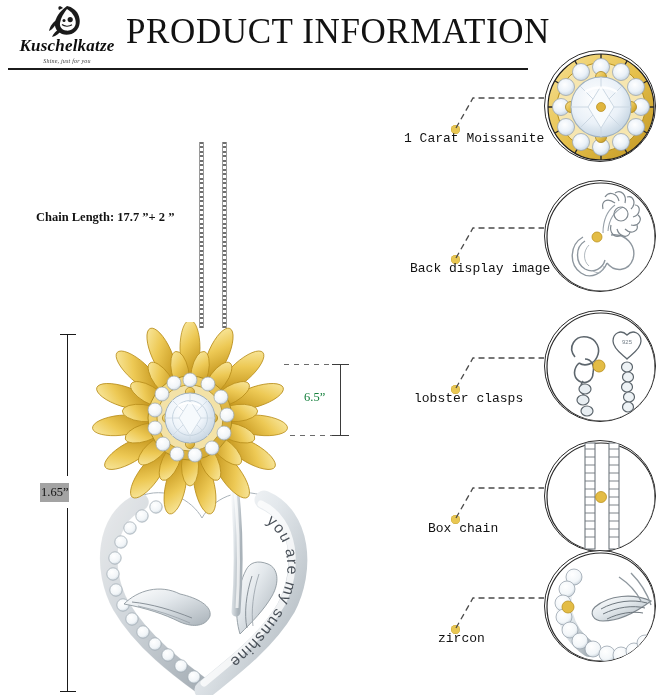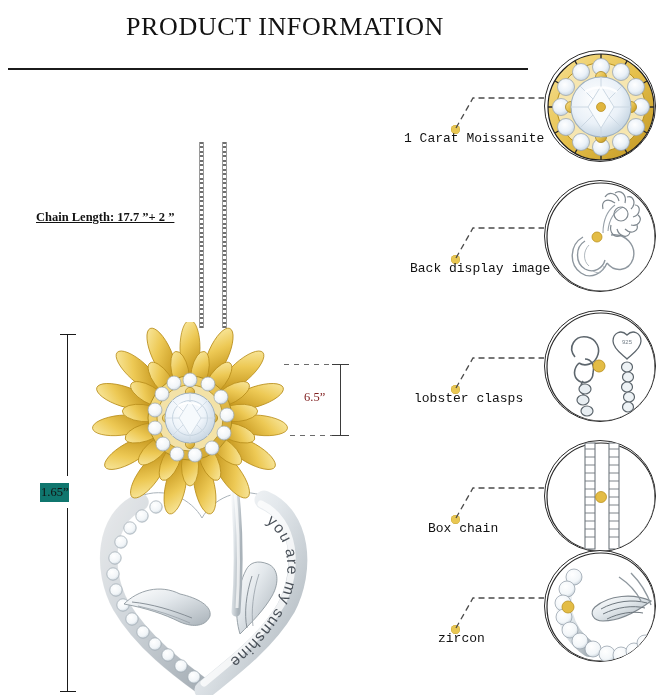--- a/index.html
+++ b/index.html
@@ -27,72 +27,72 @@
     margin-top: -1px; color: #0d0d0d;
   }
   #brand-tag {
     font-family: "Liberation Serif", serif;
     font-style: italic; font-size: 6px; color: #3a3a3a;
     margin-top: 4px; letter-spacing: .2px;
   }
 
   #page-title {
     position: absolute; left: 126px; top: 12px; width: 420px;
-    font-size: 26px; letter-spacing: .6px; color: #121212;
+    font-size: 35px; letter-spacing: .6px; color: #121212;
     font-weight: 400; white-space: nowrap;
   }
   #title-rule {
     position: absolute; left: 8px; top: 68px; width: 520px; height: 2px;
     background: #1b1b1b;
   }
 
   
   #left-panel { position: absolute; left: 0; top: 72px; width: 400px; height: 623px; }
 
   .lbl { position: absolute; font-size: 12.5px; font-weight: 700; color: #121212; white-space: nowrap; }
 
-  #chain-length-label { left: 36px; top: 138px; text-decoration: underline; }
+  #chain-length-label { left: 36px; top: 138px; }
 
   
   .chain {
     position: absolute; width: 5px;
     background-image: repeating-linear-gradient(
       to bottom, #6f6f6f 0px, #6f6f6f 2px, #ffffff 2px, #ffffff 4.5px);
     border-left: 1px solid #9a9a9a; border-right: 1px solid #9a9a9a;
   }
   #chain-a { left: 199px; top: 70px; height: 186px; }
   #chain-b { left: 222px; top: 70px; height: 186px; }
 
   
   #dim-v { position: absolute; left: 60px; top: 262px; width: 2px; height: 358px; }
   #dim-v .line { position: absolute; left: 7px; top: 0; width: 1.4px; height: 358px; background: #1a1a1a; }
   #dim-v .cap { position: absolute; left: 0; width: 16px; height: 1.4px; background: #1a1a1a; }
   #dim-v .cap.t { top: 0; }
   #dim-v .cap.b { top: 356.6px; }
   #dim-v-text {
     position: absolute; left: 40px; top: 411px; font-size: 12.5px;
-    color: #111; background: #0f766e; padding: 2px 1px; font-weight: 400;
+    color: #111; background: #a3a3a3; padding: 2px 1px; font-weight: 400;
   }
   
   #dim-v-gap { position: absolute; left: 61px; top: 404px; width: 12px; height: 32px; background: #fff; }
 
   
   #dim-sun { position: absolute; left: 284px; top: 292px; }
   #dim-sun .vline { position: absolute; left: 56px; top: 0; width: 1.4px; height: 72px; background: #3b3b3b; }
   #dim-sun .cap { position: absolute; left: 48px; width: 17px; height: 1.4px; background: #3b3b3b; }
   #dim-sun .cap.t { top: 0; }
   #dim-sun .cap.b { top: 70.6px; }
   .lead-dash {
     position: absolute; height: 1.4px;
     background-image: repeating-linear-gradient(
       to right, #6b6b6b 0px, #6b6b6b 5px, rgba(0,0,0,0) 5px, rgba(0,0,0,0) 10px);
   }
   #dim-sun-lead-t { left: 0px; top: 0px; width: 54px; }
   #dim-sun-lead-b { left: 6px; top: 70.6px; width: 48px; }
-  #dim-sun-text { position: absolute; left: 20px; top: 26px; font-size: 12.5px; color: #7f1d1d; }
+  #dim-sun-text { position: absolute; left: 20px; top: 26px; font-size: 12.5px; color: #15803d; }
 
   
   #pendant { position: absolute; left: 60px; top: 250px; width: 280px; height: 380px; }
 
   
   #right-panel { position: absolute; left: 396px; top: 50px; width: 260px; height: 645px; }
 
   .callout { position: absolute; left: 0; width: 260px; height: 130px; }
   .callout-label {
     position: absolute; font-size: 13px; color: #111; white-space: nowrap;
@@ -107,20 +107,34 @@
     position: absolute; right: 0; width: 112px; height: 112px; border-radius: 50%;
     border: 1.3px solid #2a2a2a; overflow: hidden; background: #fff;
   }
   .callout-circle svg { display: block; }
 </style>
 </head>
 <body>
 
 <div id="header">
 
+  <div id="brand">
+    <svg id="brand-mark" viewBox="0 0 40 34">
+      <path d="M20 2 C15 6 10 10 8 18 C7 23 10 28 15 30 C19 31.5 25 31 29 27 C33 23 34 16 31 10 C29 6 25 3 20 2 Z" fill="#1a1a1a"></path>
+      <path d="M12 6 C10 2 13 1 16 4" fill="#1a1a1a"></path>
+      <path d="M20 5 C17 9 14 13 13 19 C12.4 23 15 26 19 26.6 C23 27.2 27 25 28.4 21 C29.8 16.6 27 9 20 5 Z" fill="#fdfdfd"></path>
+      <circle cx="23.2" cy="15.6" r="2.6" fill="#1a1a1a"></circle>
+      <circle cx="17" cy="16.4" r="1.5" fill="#1a1a1a"></circle>
+      <path d="M15 20.5 C17.5 22.6 22 22.8 25 20.8" stroke="#1a1a1a" stroke-width="1.1" fill="none"></path>
+      <path d="M10 16 C6 18 3 22 2 27 C6 25 9 21 10 16 Z" fill="#1a1a1a"></path>
+      <path d="M13 24 C9 27 6 30 5 33 C9 32 13 29 15 25.5 Z" fill="#1a1a1a"></path>
+    </svg>
+    <div id="brand-name">Kuschelkatze</div>
+    <div id="brand-tag">Shine, just for you</div>
+  </div>
 
   <div id="page-title">PRODUCT INFORMATION</div>
   <div id="title-rule"></div>
 </div>
 
 <div id="left-panel">
 
   <div id="chain-length-label" class="lbl">Chain Length: 17.7 ”+ 2 ”</div>
 
   <div id="chain-a" class="chain"></div>

